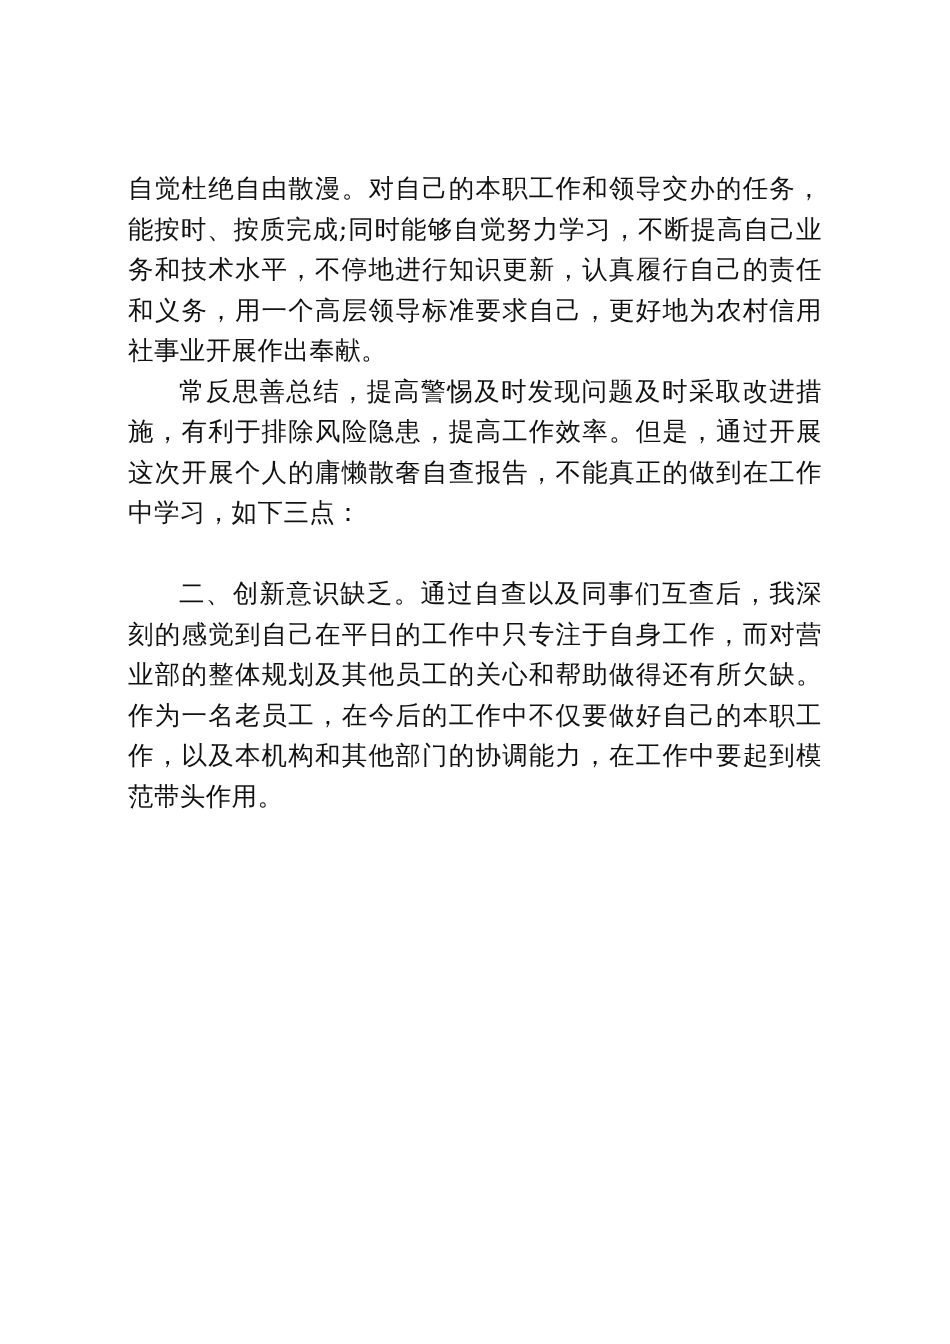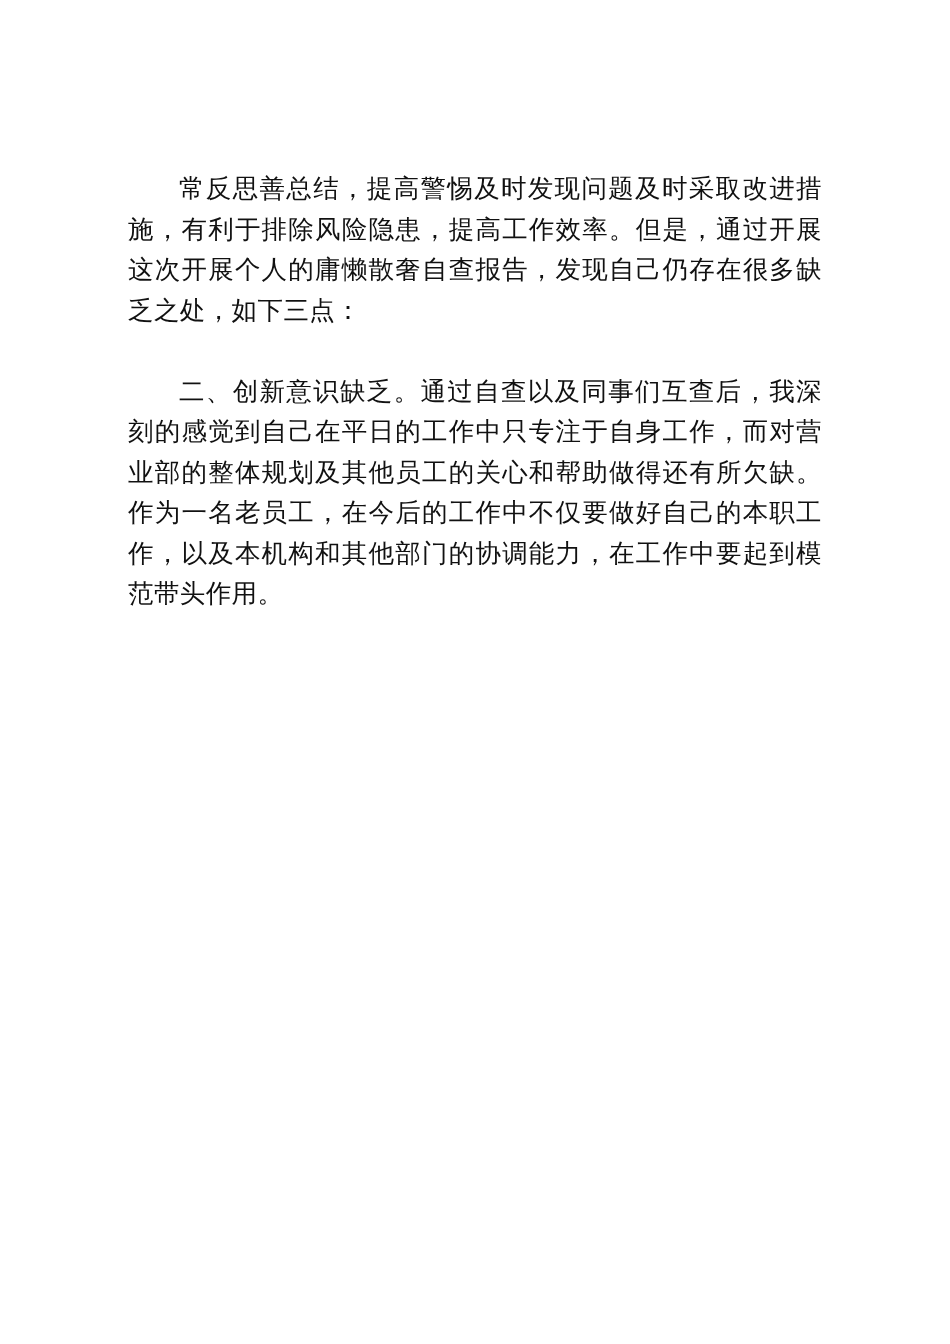--- a/index.html
+++ b/index.html
@@ -39,17 +39,18 @@
   }
   .spacer-line {
     height: 40.5px;
   }
 </style>
 </head>
 <body>
 
 <div class="page">
   <div class="doc-body" id="doc-body">
-      <p class="para indent">常反思善总结，提高警惕及时发现问题及时采取改进措施，有利于排除风险隐患，提高工作效率。但是，通过开展这次开展个人的庸懒散奢自查报告，发现自己仍存在很多缺乏之处，如下三点：</p>
+      <p class="para">自觉杜绝自由散漫。对自己的本职工作和领导交办的任务，能按时、按质完成;同时能够自觉努力学习，不断提高自己业务和技术水平，不停地进行知识更新，认真履行自己的责任和义务，用一个高层领导标准要求自己，更好地为农村信用社事业开展作出奉献。</p>
+      <p class="para indent">常反思善总结，提高警惕及时发现问题及时采取改进措施，有利于排除风险隐患，提高工作效率。但是，通过开展这次开展个人的庸懒散奢自查报告，不能真正的做到在工作中学习，如下三点：</p>
       <div class="spacer-line"></div>
       <p class="para indent">二、创新意识缺乏。通过自查以及同事们互查后，我深刻的感觉到自己在平日的工作中只专注于自身工作，而对营业部的整体规划及其他员工的关心和帮助做得还有所欠缺。作为一名老员工，在今后的工作中不仅要做好自己的本职工作，以及本机构和其他部门的协调能力，在工作中要起到模范带头作用。</p>
     </div>
 </div>
 
 </body></html>

